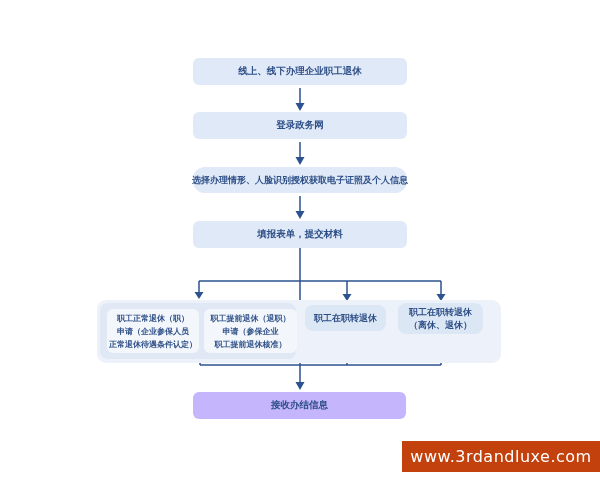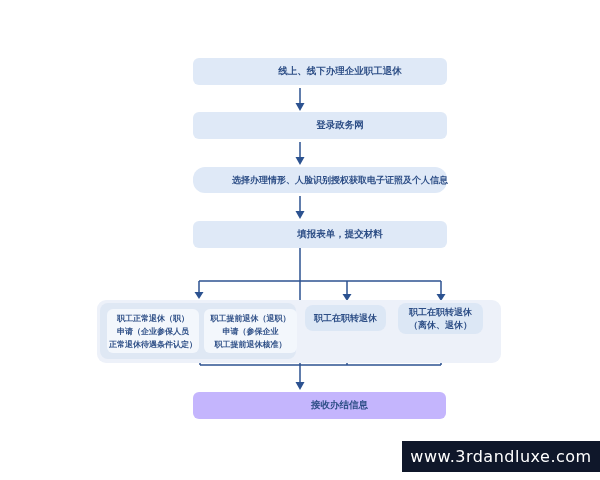--- a/index.html
+++ b/index.html
@@ -5,25 +5,25 @@
   html,body{margin:0;padding:0;background:#fff;}
   #stage{
     position:relative;width:600px;height:480px;background:#ffffff;overflow:hidden;
     font-family:"DejaVu Sans","Liberation Sans",sans-serif;
   }
   .badge{
     position:absolute;display:flex;align-items:center;justify-content:center;
     color:#ffffff;background:#58595b;font-size:16px;letter-spacing:.5px;
   }
   #tg-badge{left:8px;top:10px;width:131px;height:28px;}
-  #watermark{left:402px;top:441px;width:198px;height:31px;background:#0f172a;font-size:16px;}
+  #watermark{left:402px;top:441px;width:198px;height:31px;background:#c2410c;font-size:16px;}
   .node{
     position:absolute;display:flex;flex-direction:column;align-items:center;justify-content:center;
     background:#dfe9f7;border-radius:6px;color:#2d4e86;font-weight:600;
-    font-size:9.5px;line-height:1.35;text-align:center;white-space:nowrap;padding-left:40px;
+    font-size:9.5px;line-height:1.35;text-align:center;white-space:nowrap;
   }
   #node-start{left:193px;top:58px;width:214px;height:27px;}
   #node-login{left:193px;top:112px;width:214px;height:27px;}
   #node-select{left:193px;top:167px;width:214px;height:26px;font-size:9px;border-radius:12px;}
   #node-form{left:193px;top:221px;width:214px;height:27px;}
   #node-end{left:193px;top:392px;width:213px;height:27px;background:#c4b5fd;}
   #branch-container{
     position:absolute;left:97px;top:300px;width:404px;height:63px;
     background:#edf1f9;border-radius:9px;
   }

